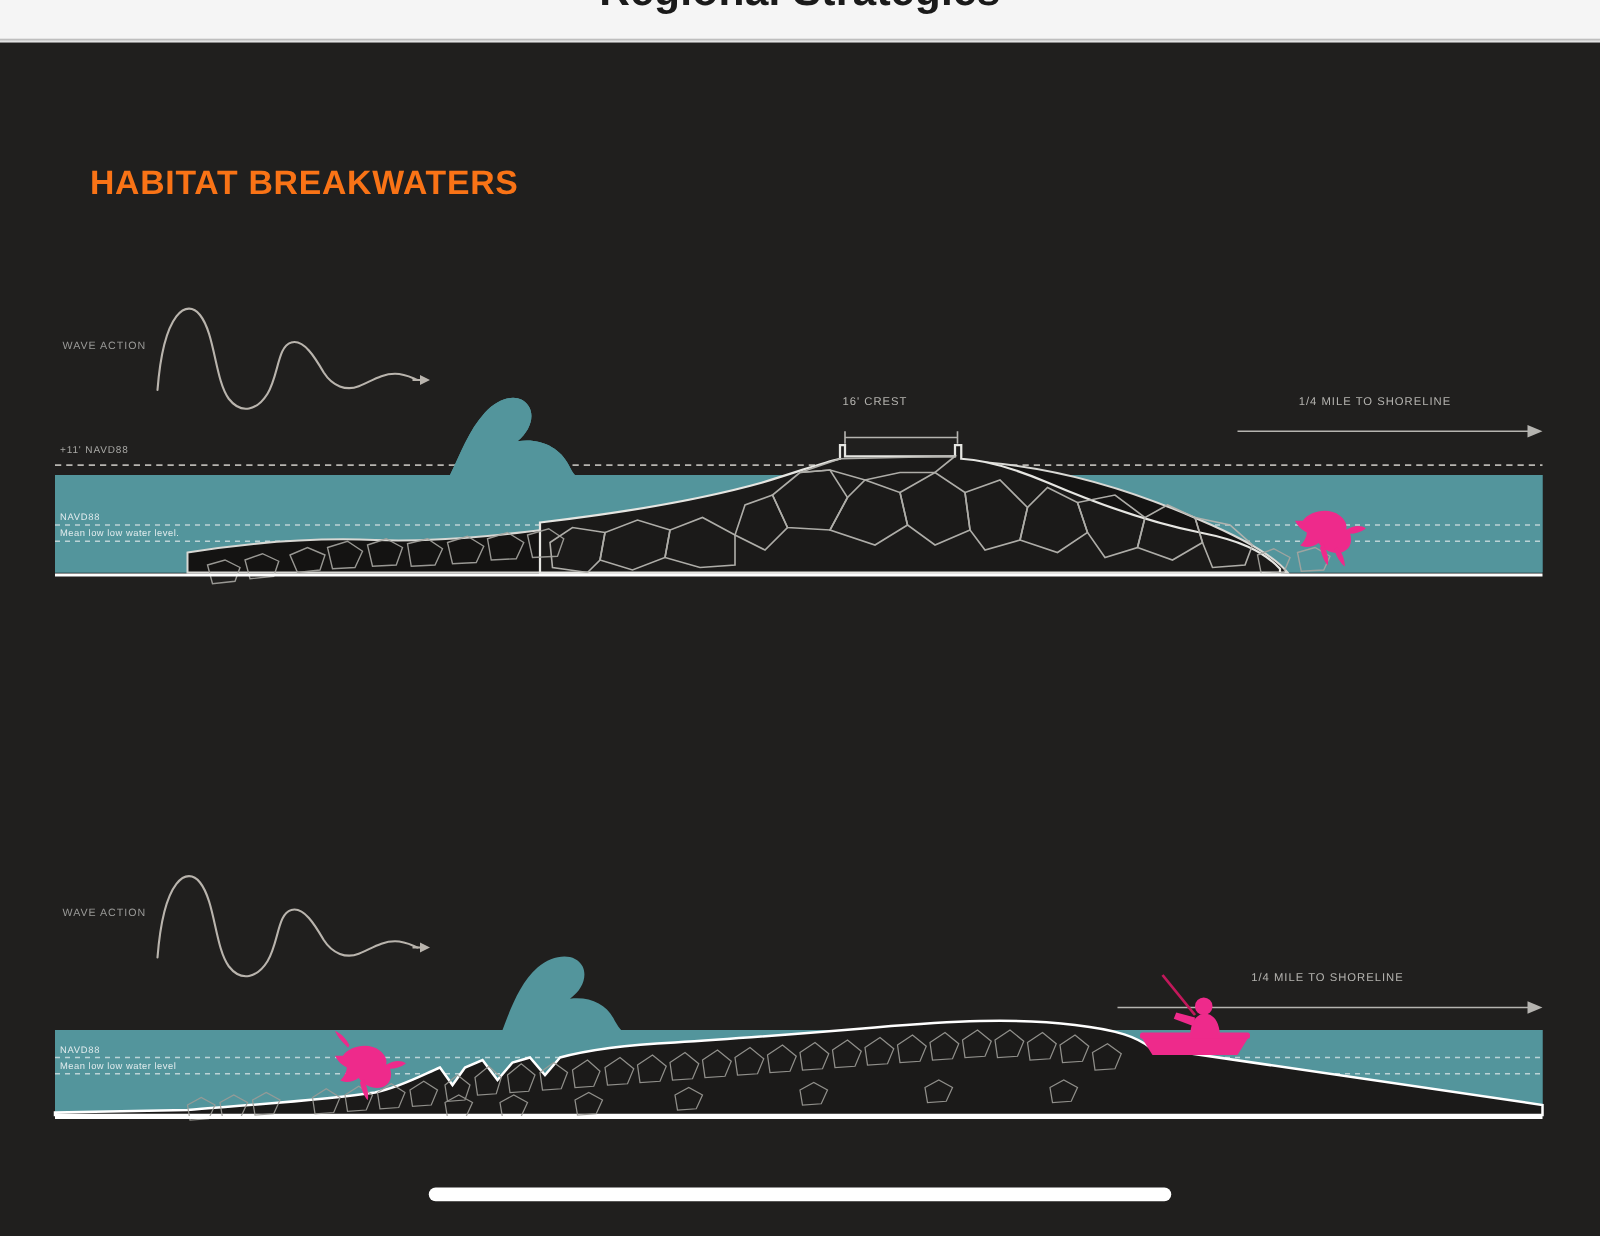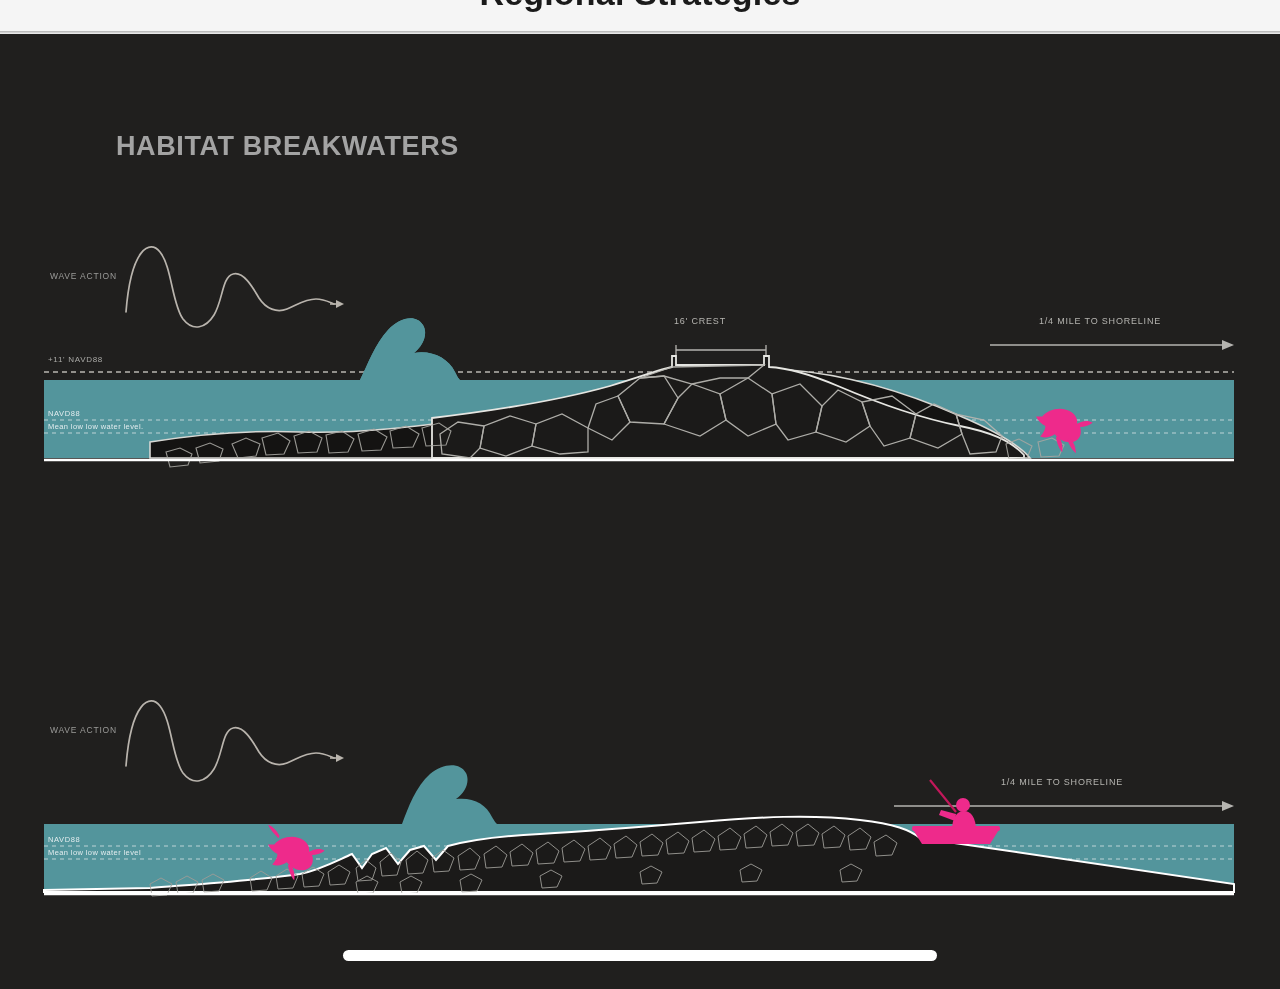--- a/index.html
+++ b/index.html
@@ -60,25 +60,24 @@
   }
 
   .panel { position: absolute; left: 0; width: 1280px; }
   #panel-breakwaters { top: 0; height: 480px; }
   #panel-reefs { top: 440px; height: 480px; }
 
   .panel-title {
     position: absolute;
     font-size: 27px;
     font-weight: 700;
-    color: #a3a3a3;
+    color: #f97316;
     letter-spacing: 0.6px;
     white-space: nowrap;
     font-family: "Liberation Sans", sans-serif;
-    margin-left: 44px;
   }
 
   .diagram {
     position: absolute;
     left: 0;
     width: 1179px;
   }
 
   svg { display: block; }
 

